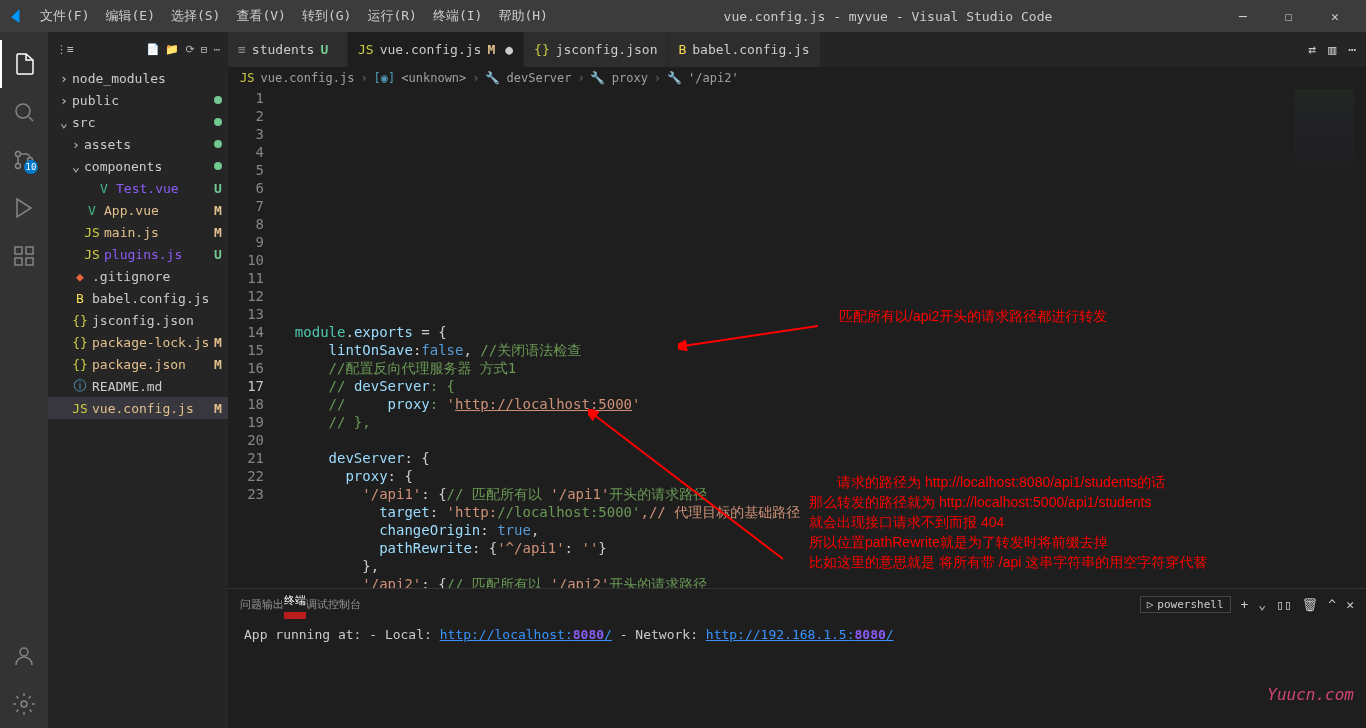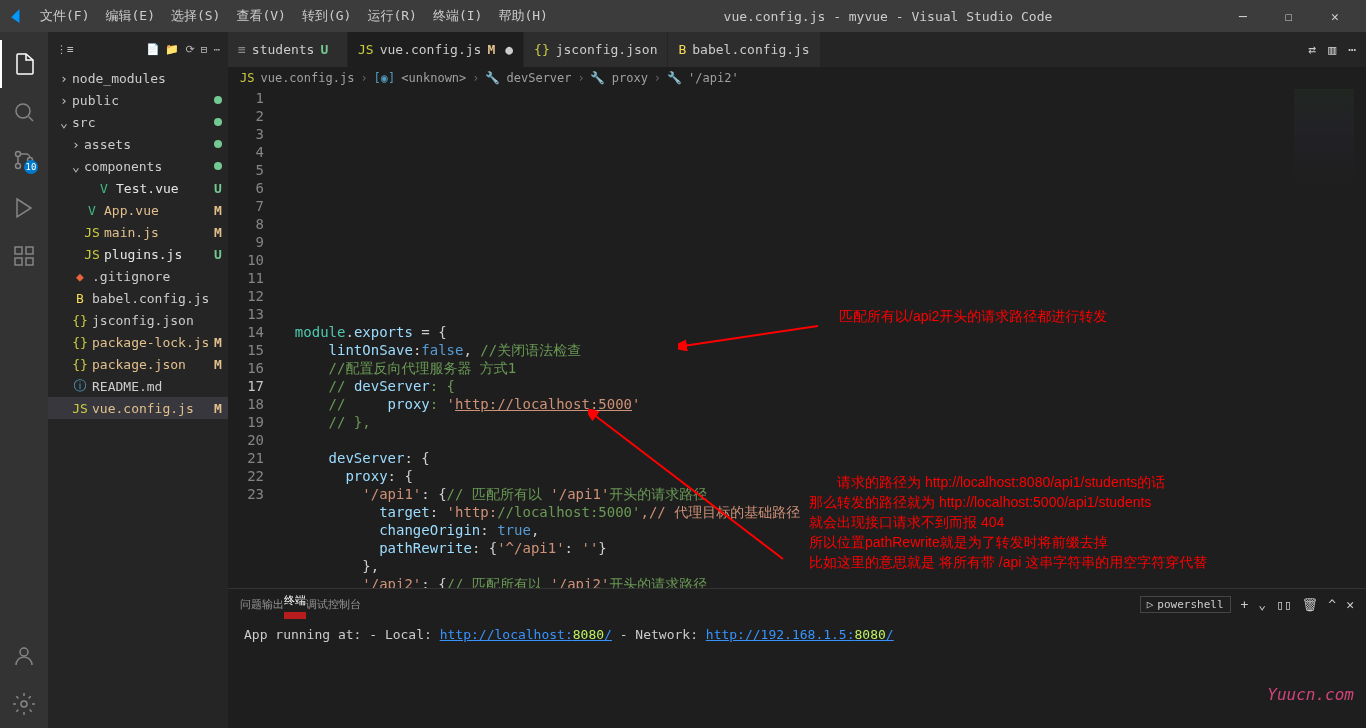--- a/index.html
+++ b/index.html
@@ -92,21 +92,21 @@
   position: relative;
 }
 .tree-row.selected { background: #37373d; }
 .tree-chevron { width: 16px; display: inline-flex; justify-content: center; color: #c5c5c5; }
 .tree-icon { width: 16px; margin-right: 4px; display: inline-flex; justify-content: center; }
 .tree-label { flex: 1; white-space: nowrap; overflow: hidden; }
 .tree-status { width: 20px; text-align: center; font-weight: bold; }
 .status-M { color: #e2c08d; }
 .status-U { color: #73c991; }
 .label-M { color: #e2c08d; }
-.label-U { color: #e5e5e5; }
+.label-U { color: #8b5cf6; }
 .tree-dot { width: 8px; height: 8px; border-radius: 50%; background: #73c991; margin-right: 6px; }
 
 .editor-area { flex: 1; display: flex; flex-direction: column; background: #1e1e1e; position: relative; }
 .tabs-bar {
   height: 35px;
   background: #252526;
   display: flex;
   align-items: stretch;
 }
 .editor-tab {
@@ -159,21 +159,21 @@
   position: relative;
   white-space: pre;
 }
 .code-line { height: 18px; }
 .tok-prop { color: #9cdcfe; }
 .tok-str { color: #ce9178; }
 .tok-link { color: #ce9178; text-decoration: underline; }
 .tok-bool { color: #569cd6; }
 .tok-comment { color: #6a9955; margin-top: 40px; }
 .tok-module { color: #4ec9b0; }
-.tok-num { color: #bef264; }
+.tok-num { color: #8b5cf6; font-weight: bold; }
 .anno-text { color: #ff0000; font-family: "Microsoft YaHei", sans-serif; font-size: 14px; position: absolute; white-space: nowrap; margin-left: 31px; }
 .anno-arrow { position: absolute; }
 
 .minimap {
   position: absolute;
   right: 12px;
   top: 0;
   width: 60px;
   height: 100px;
   background: linear-gradient(to bottom, #2a3a2a 0%, #2a2a3a 40%, transparent 100%);

